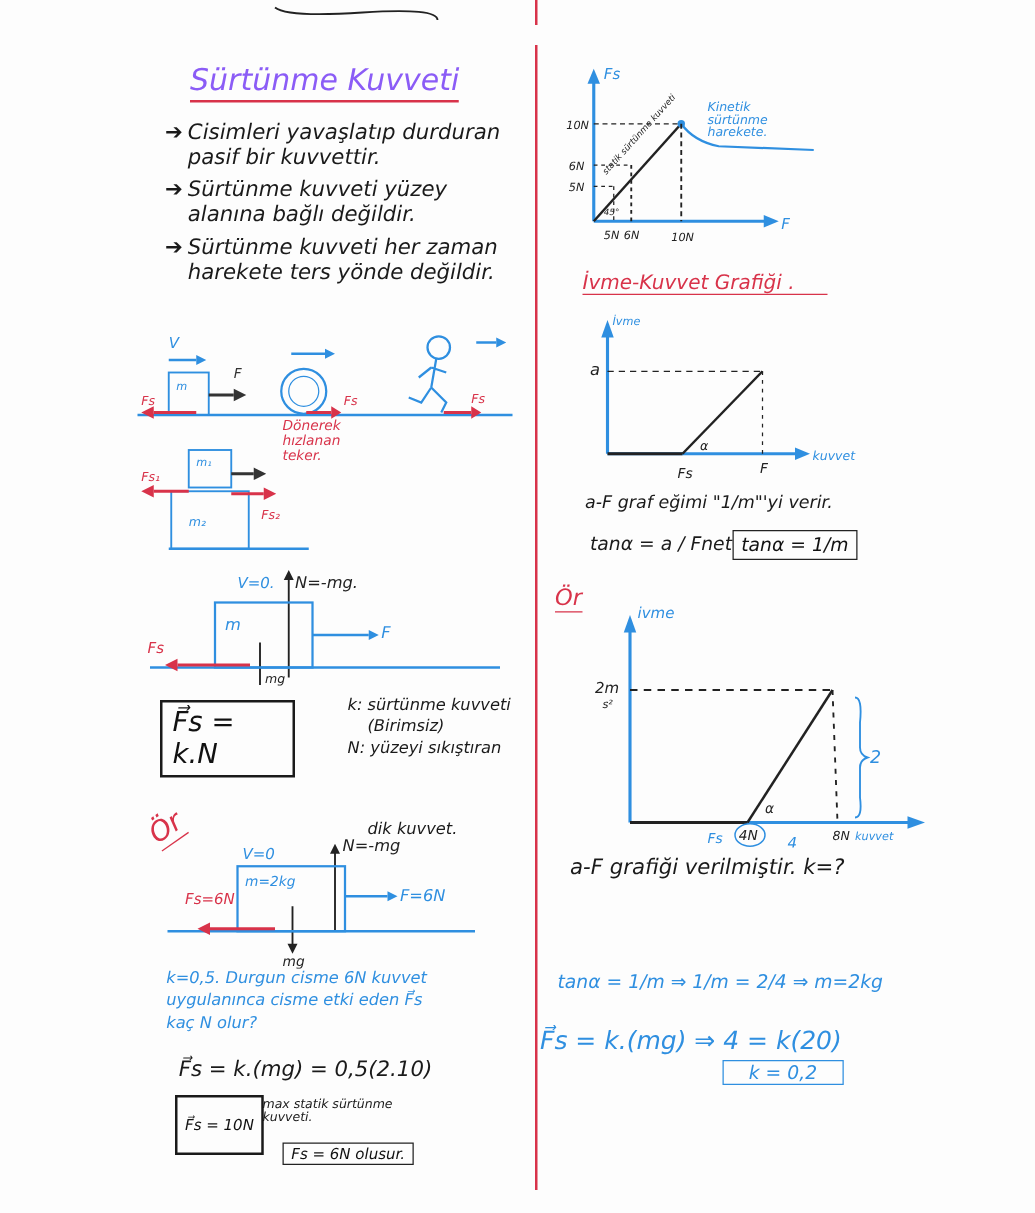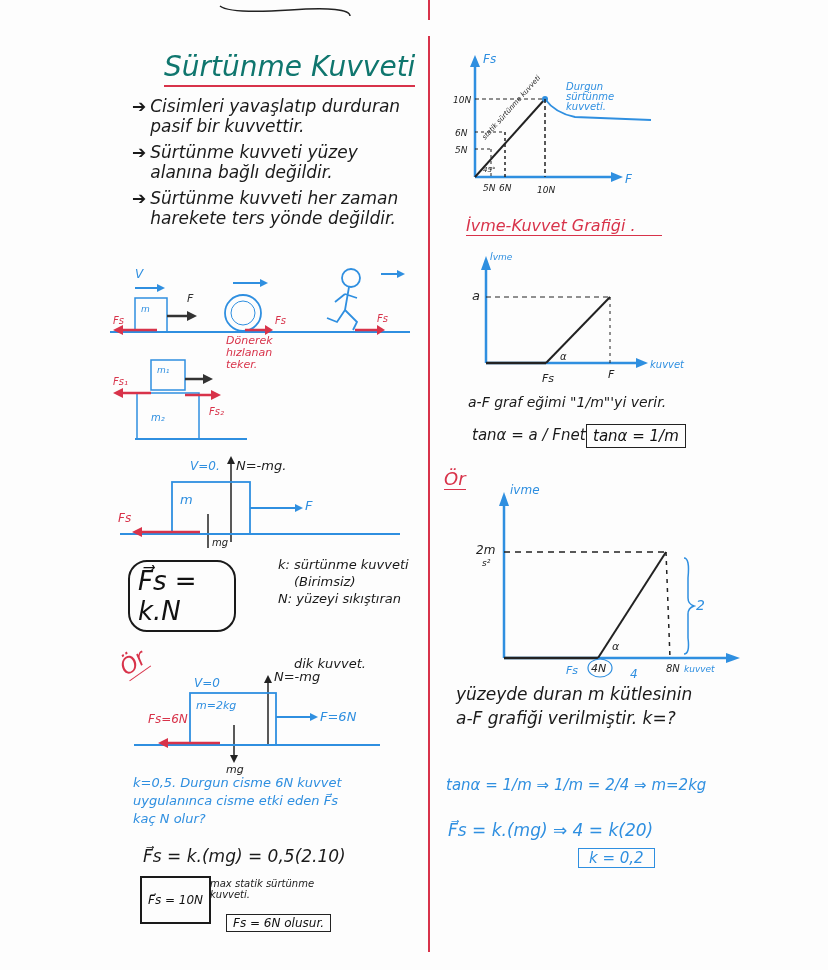--- a/index.html
+++ b/index.html
@@ -9,24 +9,24 @@
     font-family:"DejaVu Sans", sans-serif;
     color:#111;
   }
   .abs { position:absolute; }
   .hand { font-family:"DejaVu Sans", sans-serif; font-style:italic; }
   .black { color:#1a1a1a; }
   .blue { color:#2f8fe0; }
   .red { color:#d8334a; }
   .center-line { position:absolute; left:428px; top:36px; width:2px; height:916px; background:#d8334a; }
   .top-line { position:absolute; left:428px; top:0; width:2px; height:20px; background:#d8334a; }
-  .title { font-size:28px; color:#0f766e; border-bottom:2px solid #d8334a; padding-bottom:2px;margin-left:12px; }
+  .title { font-size:24px; color:#8b5cf6; border-bottom:2px solid #d8334a; padding-bottom:2px; }
   .bullet { font-size:17px; line-height:20px; color:#1a1a1a; }
   .boxed { border:2px solid #1a1a1a; padding:4px 8px; }
-  .boxed-blue { border:1.5px solid #2f8fe0; padding:0 10px; }
+  .boxed-blue { border:1.5px solid #2f8fe0; padding:0 20px; }
   svg text { font-family:"DejaVu Sans", sans-serif; font-style:italic; }
 </style>
 </head>
 <body>
 
 <svg class="abs" style="left:210px;top:0" width="160" height="22">
   <path d="M10 6 Q20 14 80 10 Q140 6 140 16" fill="none" stroke="#222" stroke-width="1.5"></path>
 </svg>
 <div class="top-line"></div>
 <div class="center-line"></div>
@@ -116,21 +116,21 @@
   <polygon points="185,52 193,56 185,60" fill="#2f8fe0"></polygon>
   <text x="195" y="58" font-size="13" fill="#2f8fe0">F</text>
   <line x1="98" y1="62" x2="98" y2="96" stroke="#222" stroke-width="1.5"></line>
   <text x="102" y="94" font-size="10" fill="#222">mg</text>
   <line x1="10" y1="82" x2="290" y2="82" stroke="#2f8fe0" stroke-width="2"></line>
   <line x1="90" y1="80" x2="32" y2="80" stroke="#d8334a" stroke-width="2.5"></line>
   <polygon points="32,75 22,80 32,85" fill="#d8334a"></polygon>
   <text x="8" y="70" font-size="12" fill="#d8334a">Fs</text>
 </svg>
 
-<div class="abs hand boxed" style="left:128px;top:560px;font-size:26px;width:88px;border-radius:19px;">F⃗s = k.N</div>
+<div class="abs hand boxed" style="left:128px;top:560px;font-size:22px;width:88px;">F⃗s = k.N</div>
 <div class="abs hand black" style="left:278px;top:556px;font-size:13px;line-height:17px;">
   <div>k: sürtünme kuvveti</div>
   <div style="padding-left:16px;">(Birimsiz)</div>
   <div>N: yüzeyi sıkıştıran</div>
   <div style="padding-left:16px;margin-top:48px;">dik kuvvet.</div>
 </div>
 
 <div class="abs hand red" style="left:120px;top:650px;font-size:22px;transform:rotate(-35deg);border-bottom:1.5px solid #d8334a;">Ör</div>
 <svg class="abs" style="left:130px;top:665px" width="270" height="110">
   <text x="64" y="22" font-size="12" fill="#2f8fe0">V=0</text>
@@ -186,21 +186,21 @@
   <line x1="46" y1="104" x2="46" y2="132" stroke="#222" stroke-dasharray="3,3"></line>
   <text x="8" y="58" font-size="9" fill="#222">10N</text>
   <text x="10" y="91" font-size="9" fill="#222">6N</text>
   <text x="10" y="108" font-size="9" fill="#222">5N</text>
   <text x="38" y="146" font-size="9" fill="#222">5N</text>
   <text x="54" y="146" font-size="9" fill="#222">6N</text>
   <text x="92" y="148" font-size="9" fill="#222">10N</text>
   <text x="38" y="127" font-size="7" fill="#222">45°</text>
   <text x="40" y="95" font-size="7" fill="#222" transform="rotate(-48 40 95)">statik sürtünme kuvveti</text>
 </svg>
-<div class="abs hand blue" style="left:566px;top:82px;font-size:10px;line-height:10px;width:70px;">Durgun sürtünme kuvveti.</div>
+<div class="abs hand blue" style="left:566px;top:82px;font-size:10px;line-height:10px;width:70px;">Kinetik sürtünme harekete.</div>
 
 <div class="abs hand red" style="left:466px;top:216px;font-size:16px;border-bottom:1.5px solid #d8334a;width:196px;">İvme-Kuvvet Grafiği .</div>
 
 <svg class="abs" style="left:460px;top:250px" width="240" height="140">
   <line x1="26" y1="113" x2="26" y2="14" stroke="#2f8fe0" stroke-width="2.5"></line>
   <polygon points="21,20 26,6 31,20" fill="#2f8fe0"></polygon>
   <text x="30" y="10" font-size="9" fill="#2f8fe0">İvme</text>
   <line x1="26" y1="113" x2="180" y2="113" stroke="#2f8fe0" stroke-width="2.5"></line>
   <polygon points="176,108 188,113 176,118" fill="#2f8fe0"></polygon>
   <text x="190" y="118" font-size="10" fill="#2f8fe0">kuvvet</text>
@@ -237,18 +237,17 @@
   <text x="226" y="132" font-size="14" fill="#2f8fe0">2</text>
   <text x="96" y="196" font-size="11" fill="#2f8fe0">Fs</text>
   <ellipse cx="130" cy="190" rx="12" ry="9" fill="none" stroke="#2f8fe0" stroke-width="1.2"></ellipse>
   <text x="121" y="194" font-size="11" fill="#222">4N</text>
   <text x="160" y="200" font-size="12" fill="#2f8fe0">4</text>
   <text x="196" y="194" font-size="10" fill="#222">8N</text>
   <text x="214" y="194" font-size="9" fill="#2f8fe0">kuvvet</text>
 </svg>
 
 <div class="abs hand black" style="left:456px;top:682px;font-size:17px;line-height:24px;">
-  <div>yüzeyde duran m kütlesinin</div>
   <div>a-F grafiği verilmiştir. k=?</div>
 </div>
 <div class="abs hand blue" style="left:446px;top:776px;font-size:15px;">tanα = 1/m ⇒ 1/m = 2/4 ⇒ m=2kg</div>
-<div class="abs hand blue" style="left:448px;top:820px;font-size:17px;text-align:center;">F⃗s = k.(mg) ⇒ 4 = k(20)</div>
+<div class="abs hand blue" style="left:432px;top:820px;font-size:20px;text-align:center;">F⃗s = k.(mg) ⇒ 4 = k(20)</div>
 <div class="abs hand blue boxed-blue" style="left:578px;top:848px;font-size:15px;">k = 0,2</div>
 
 </body></html>

